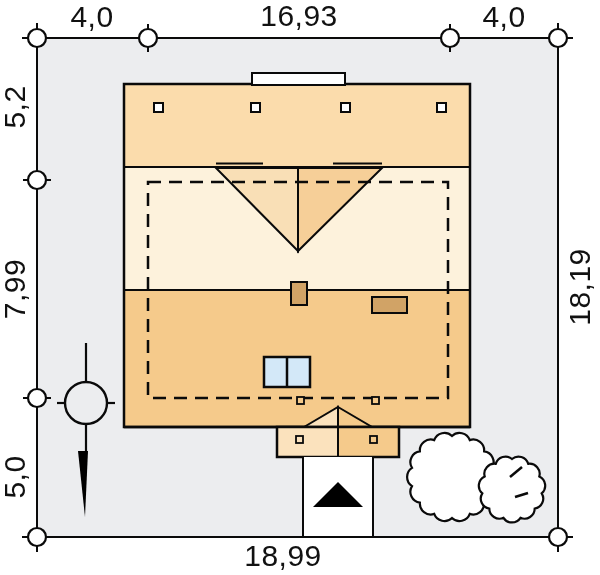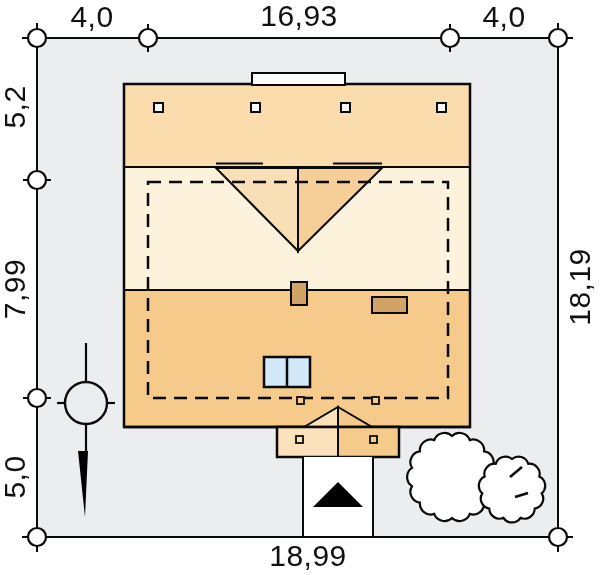--- a/index.html
+++ b/index.html
@@ -114,14 +114,14 @@
   <div class="dim-label" style="left:52px;top:2px;width:80px;">4,0</div>
   <div class="dim-label" style="left:249px;top:1px;width:100px;">16,93</div>
   <div class="dim-label" style="left:464px;top:2px;width:80px;">4,0</div>
 
   <div class="dim-label rot" style="left:-25px;top:92px;width:80px;">5,2</div>
   <div class="dim-label rot" style="left:-25px;top:274px;width:80px;">7,99</div>
   <div class="dim-label rot" style="left:-25px;top:462px;width:80px;">5,0</div>
 
   <div class="dim-label rot" style="left:530px;top:272px;width:100px;">18,19</div>
 
-  <div class="dim-label" style="left:248px;top:541px;width:120px;">18,99</div>
+  <div class="dim-label" style="left:223px;top:541px;width:120px;">18,99</div>
 </div>
 
 </body></html>

